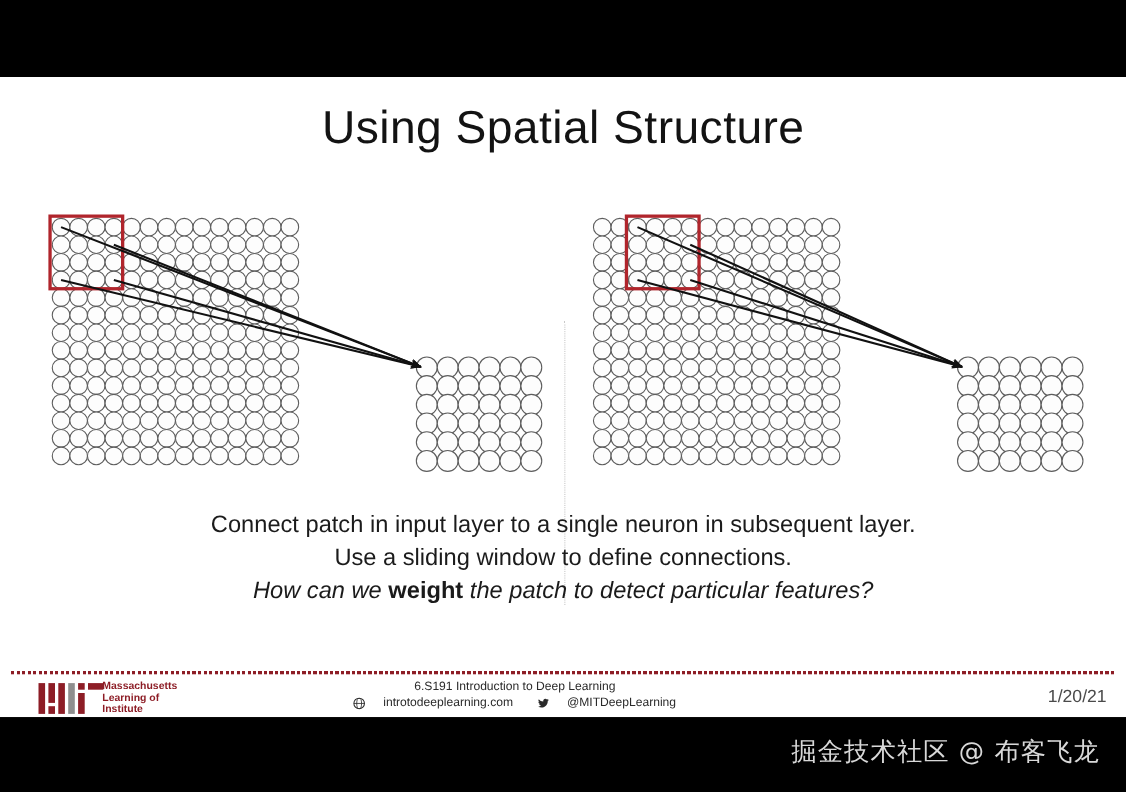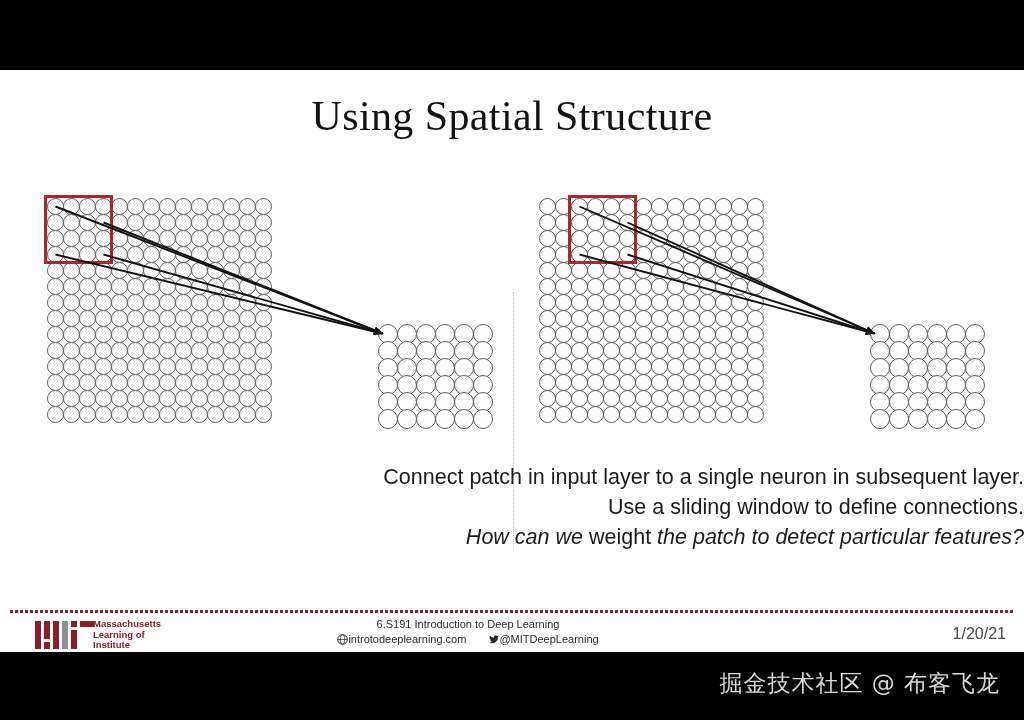--- a/index.html
+++ b/index.html
@@ -39,21 +39,21 @@
 
   .slide-title {
     position: absolute;
     left: 0; top: 22px;
     width: 1024px;
     text-align: center;
     font-size: 42px;
     font-weight: 400;
     color: #131313;
     letter-spacing: 0.4px;
-    font-family: Liberation Serif, serif;
+    font-family: Liberation Sans, sans-serif;
   }
 
   
   .diagram {
     position: absolute;
     left: 0; top: 110px;
     width: 1024px; height: 270px;
   }
 
   .panel-divider {
@@ -98,30 +98,30 @@
     left: 0; top: 0;
     width: 1024px; height: 270px;
     overflow: visible;
   }
 
   
   .caption {
     position: absolute;
     left: 0; top: 392px;
     width: 1024px;
-    text-align: right;
+    text-align: center;
     color: #1b1b1b;
   }
   .cap-line {
     font-size: 21.5px;
     line-height: 30px;
     font-weight: 400;
   }
   .cap-line.italic { font-style: italic; }
-  .cap-line.italic b { font-style: normal; font-weight: normal; }
+  .cap-line.italic b { font-style: normal; font-weight: bold; }
 
   
   .footer-rule {
     position: absolute;
     left: 10px; top: 540px;
     width: 1004px; height: 3px;
     background: repeating-linear-gradient(to right,
       #8d1d26 0px, #8d1d26 3px, #ffffff 3px, #ffffff 5px);
   }
   .footer {
@@ -155,21 +155,21 @@
     width: 936px;
     text-align: center;
     color: #2a2a2a;
   }
   .course-line1 { font-size: 11px; line-height: 15px; }
   .course-line2 {
     font-size: 11px; line-height: 15px;
     display: flex; justify-content: center; align-items: center;
     gap: 6px;
   }
-  .ci-item { display: inline-flex; align-items: center; gap: 0; margin: 0 8px; }
+  .ci-item { display: inline-flex; align-items: center; gap: 16px; margin: 0 8px; }
   .mini-ic { width: 11px; height: 11px; display: inline-block; }
   .slide-date {
     position: absolute;
     right: 18px; top: 10px;
     font-size: 16px;
     color: #4a4a4a;
   }
 
   
   .watermark {

